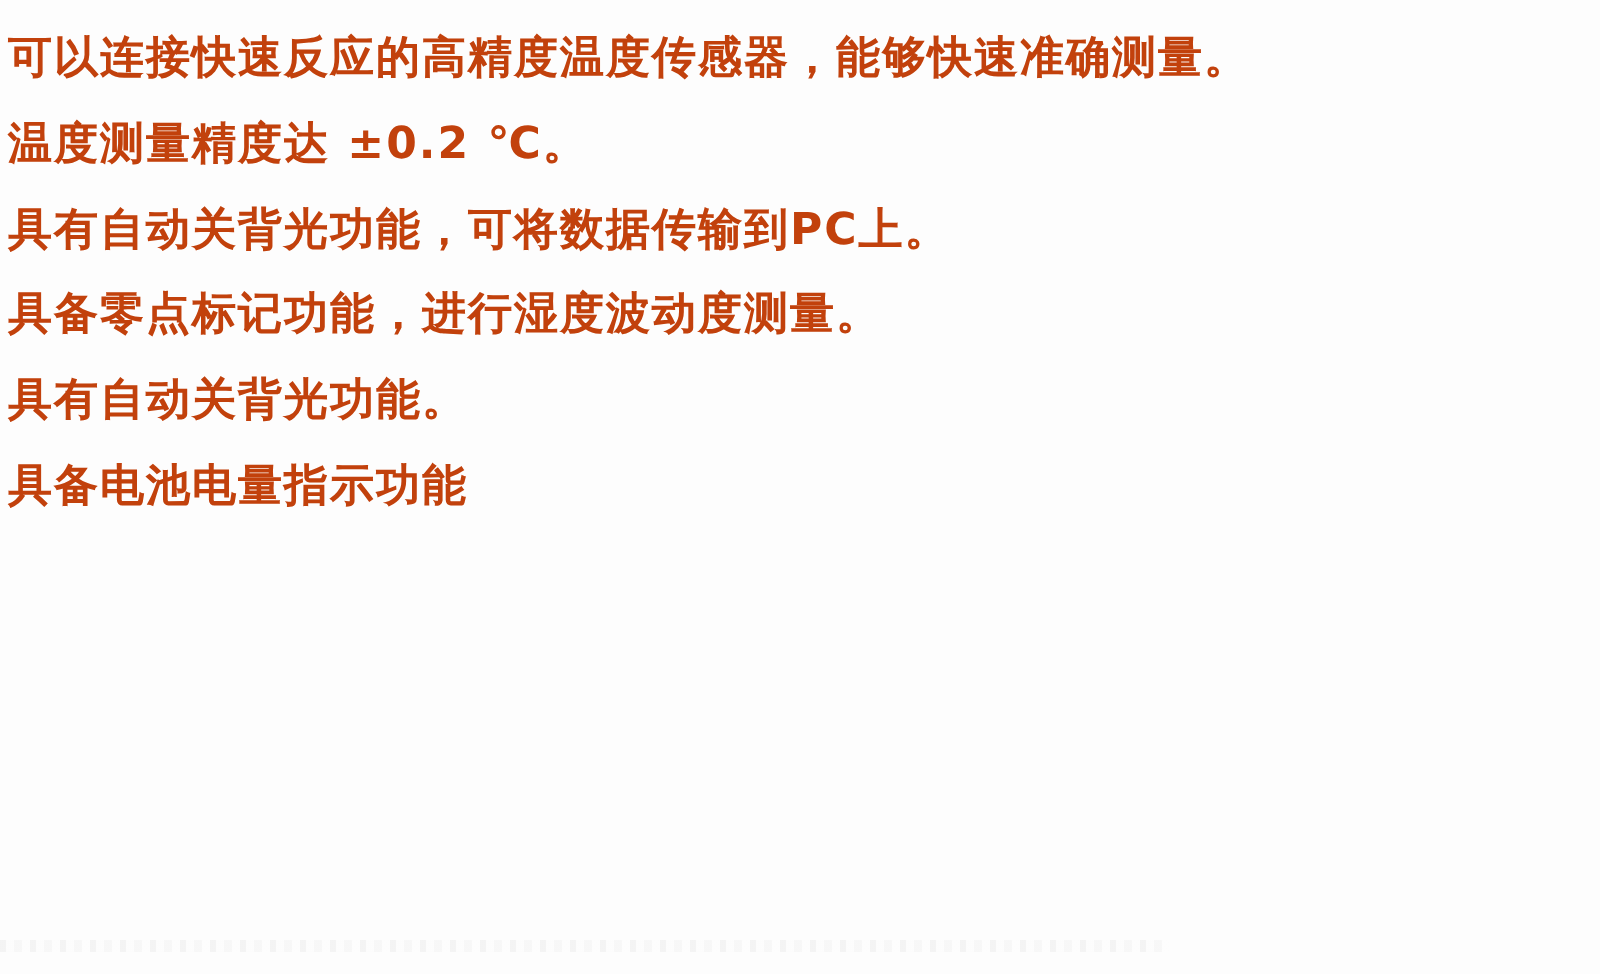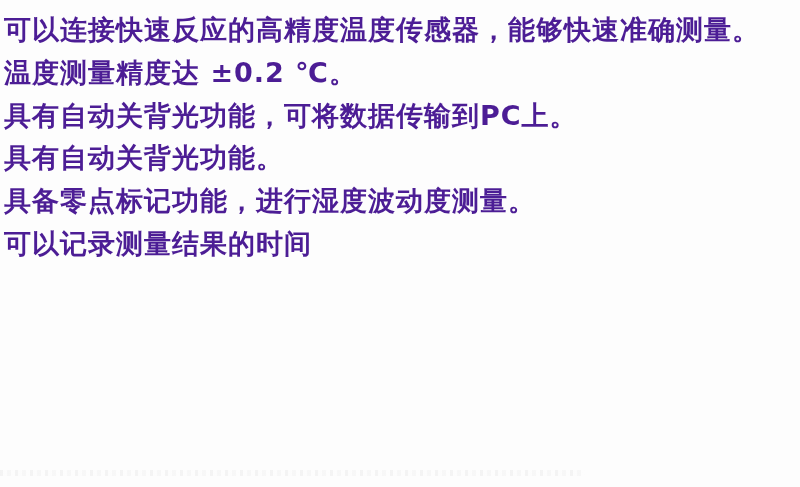--- a/index.html
+++ b/index.html
@@ -14,24 +14,24 @@
     position: relative;
     font-family: "DejaVu Sans", "Liberation Sans", sans-serif;
   }
   .feature-list {
     position: absolute;
     top: 9px;
     left: 4px;
     right: 0;
   }
   .feature-line {
-    font-size: 27px;
+    font-size: 22px;
     line-height: 42.8px;
     font-weight: bold;
-    color: #4c1d95;
+    color: #c2410c;
     letter-spacing: 1px;
     white-space: nowrap;
     -webkit-font-smoothing: antialiased;
   }
   .crop-artifact {
     position: absolute;
     left: 0;
     top: 470px;
     width: 585px;
     height: 6px;
@@ -45,18 +45,18 @@
     opacity: 0.55;
   }
 </style>
 </head>
 <body>
 
 <div class="feature-list">
   <div class="feature-line">可以连接快速反应的高精度温度传感器，能够快速准确测量。</div>
   <div class="feature-line">温度测量精度达 ±0.2 ℃。</div>
   <div class="feature-line">具有自动关背光功能，可将数据传输到PC上。</div>
+  <div class="feature-line">具备零点标记功能，进行湿度波动度测量。</div>
   <div class="feature-line">具有自动关背光功能。</div>
-  <div class="feature-line">具备零点标记功能，进行湿度波动度测量。</div>
-  <div class="feature-line">可以记录测量结果的时间</div>
+  <div class="feature-line">具备电池电量指示功能</div>
 </div>
 
 <div class="crop-artifact"></div>
 
 </body></html>

